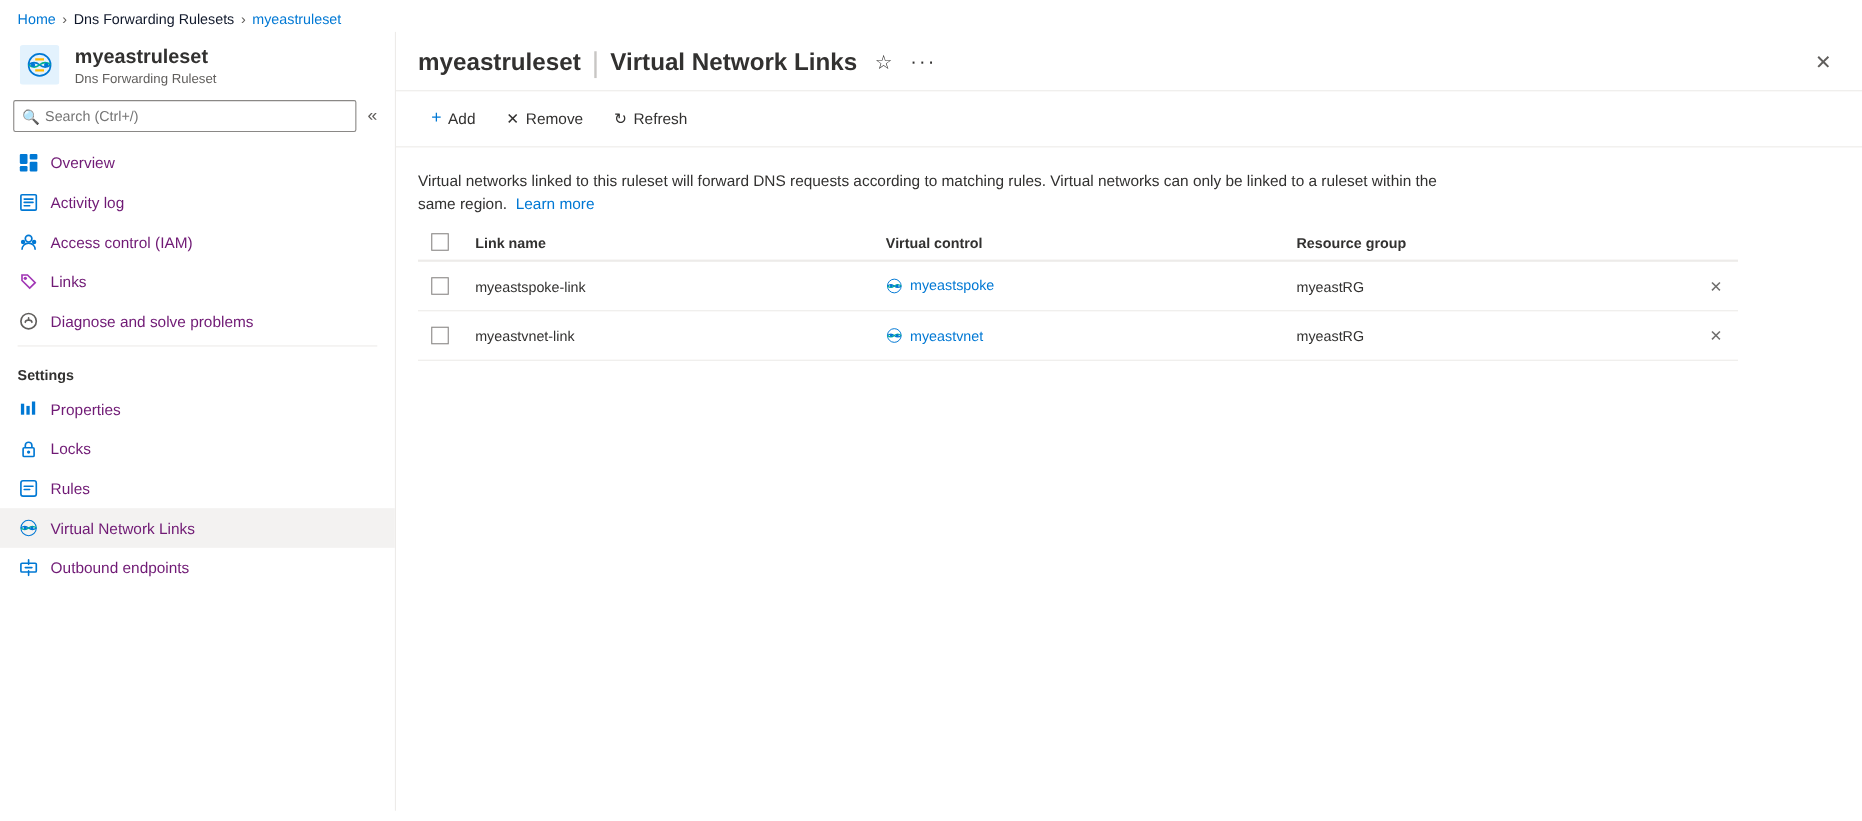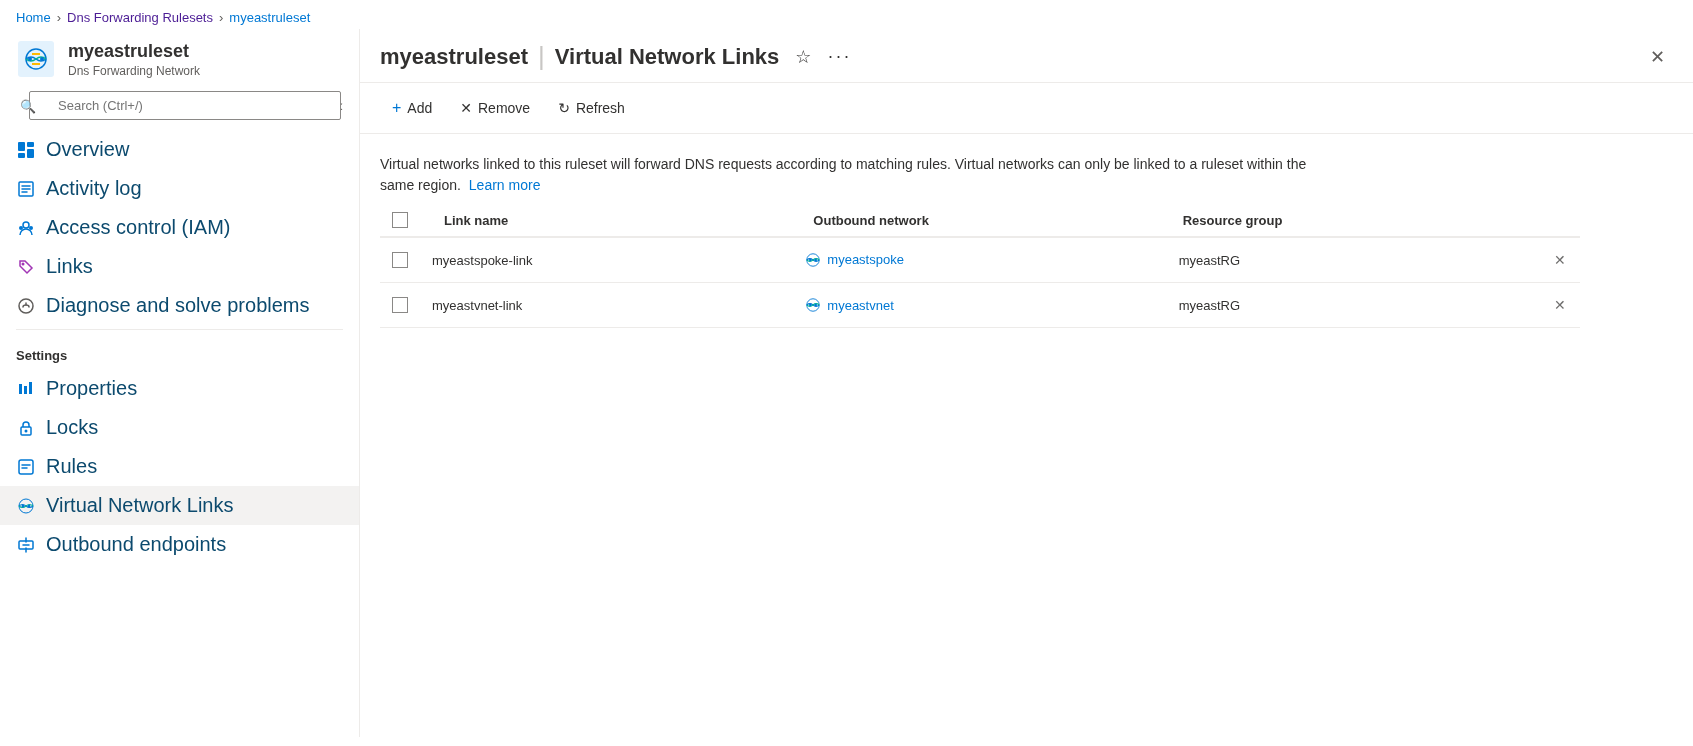--- a/index.html
+++ b/index.html
@@ -12,46 +12,46 @@
 
     .resource-header { display: flex; align-items: center; gap: 12px; padding: 10px 16px 12px 16px; }
     .resource-icon { width: 40px; height: 40px; display: flex; align-items: center; justify-content: center; }
     .resource-icon svg { width: 36px; height: 36px; }
     .resource-title { font-size: 18px; font-weight: 600; color: #323130; }
     .resource-subtitle { font-size: 12px; color: #605e5c; margin-top: 2px; }
 
     .collapse-btn { position: absolute; right: 0; top: 50%; transform: translateY(-50%); border: none; background: none; cursor: pointer; color: #605e5c; font-size: 16px; padding: 4px; }
     .search-row { position: relative; margin: 0 12px 10px 12px; display: flex; align-items: center; gap: 6px; }
     .search-input-wrap { flex: 1; position: relative; }
-    .search-input-wrap input { width: 100%; padding: 6px 8px 6px 28px; border: 1px solid #8a8886; border-radius: 2px; font-size: 13px; color: #605e5c; outline: none; margin-left: 17px; }
+    .search-input-wrap input { width: 100%; padding: 6px 8px 6px 28px; border: 1px solid #8a8886; border-radius: 2px; font-size: 13px; color: #605e5c; outline: none; }
     .search-input-wrap .si { position: absolute; left: 8px; top: 50%; transform: translateY(-50%); color: #605e5c; font-size: 13px; }
 
     .nav-items { flex: 1; overflow-y: auto; }
     .nav-section-label { font-size: 13px; font-weight: 600; color: #323130; padding: 14px 16px 6px 16px; }
     .nav-divider { height: 1px; background: #edebe9; margin: 4px 16px; }
 
-    .nav-item { display: flex; align-items: center; gap: 10px; padding: 8px 16px; cursor: pointer; color: #0c4a6e; font-size: 20px; border-radius: 0; }
+    .nav-item { display: flex; align-items: center; gap: 10px; padding: 8px 16px; cursor: pointer; color: #701a75; font-size: 14px; border-radius: 0; }
     .nav-item.active { background: #f3f2f1; }
     .nav-item .nav-icon { width: 20px; height: 20px; display: flex; align-items: center; justify-content: center; flex-shrink: 0; }
 
     
     .content { flex: 1; display: flex; flex-direction: column; overflow: hidden; }
     .header-icon-btn { background: none; border: none; cursor: pointer; color: #323130; font-size: 18px; padding: 4px; display: flex; align-items: center; justify-content: center; }
     .close-btn { margin-left: auto; background: none; border: none; cursor: pointer; font-size: 18px; color: #605e5c; padding: 4px 8px; }
 
     .toolbar { display: flex; align-items: center; gap: 4px; padding: 10px 20px; border-bottom: 1px solid #edebe9; }
     .toolbar-btn { display: flex; align-items: center; gap: 6px; padding: 6px 12px; background: none; border: none; cursor: pointer; font-size: 14px; color: #323130; border-radius: 2px; }
 
     .content-body { flex: 1; padding: 20px; overflow-y: auto; }
 
     .description-text { font-size: 14px; color: #323130; line-height: 1.5; max-width: 960px; margin-bottom: 8px; }
     .description-text a { color: #0078d4; text-decoration: none; }
 
     .table-container { max-width: 1200px; }
-    .table-header { display: flex; align-items: center; border-bottom: 2px solid #edebe9; padding: 8px 0; gap: 12px; }
+    .table-header { display: flex; align-items: center; border-bottom: 2px solid #edebe9; padding: 8px 0; gap: 0; }
     .th-checkbox { width: 40px; flex-shrink: 0; display: flex; align-items: center; justify-content: center; }
     .th-cell { font-size: 13px; font-weight: 600; color: #323130; padding: 0 12px; }
     .th-link-name { flex: 2; min-width: 260px; }
     .th-vnet { flex: 2; min-width: 220px; }
     .th-rg { flex: 2; min-width: 200px; }
     .th-action { width: 40px; }
 
     .table-row-item { display: flex; align-items: center; border-bottom: 1px solid #edebe9; padding: 10px 0; gap: 0; }
     .td-checkbox { width: 40px; flex-shrink: 0; display: flex; align-items: center; justify-content: center; }
     .td-cell { font-size: 13px; color: #323130; padding: 0 12px; }
@@ -64,21 +64,21 @@
     .delete-btn { background: none; border: none; cursor: pointer; color: #323130; font-size: 14px; padding: 4px; opacity: 0.7; }
 
     .checkbox-box { width: 16px; height: 16px; border: 1px solid #8a8886; background: #fff; display: inline-block; }
   </style>
 </head>
 <body>
 
 <div style="display:flex;align-items:center;gap:6px;padding:10px 16px 4px 16px;font-size:13px;">
   <a style="color:#0078d4;text-decoration:none;">Home</a>
   <span style="color:#605e5c;">›</span>
-  <a style="color:#4c1d95;text-decoration:none;">Dns Forwarding Rulesets</a>
+  <a style="color:#0f172a;text-decoration:none;">Dns Forwarding Rulesets</a>
   <span style="color:#605e5c;">›</span>
   <a style="color:#0078d4;text-decoration:none;">myeastruleset</a>
 </div>
 
 <div class="main-layout">
 
   <div class="sidebar">
 
     <div class="resource-header">
       <div class="resource-icon">
@@ -89,21 +89,21 @@
           <path d="M8 18 Q13 14 18 18 Q23 22 28 18" stroke="#0078d4" stroke-width="1.5" fill="none"></path>
           <path d="M8 18 Q13 22 18 18 Q23 14 28 18" stroke="#00b294" stroke-width="1.5" fill="none"></path>
           <circle cx="12" cy="18" r="2" fill="#0078d4"></circle>
           <circle cx="24" cy="18" r="2" fill="#0078d4"></circle>
           <path d="M14 13 L22 13" stroke="#ffb900" stroke-width="2"></path>
           <path d="M14 23 L22 23" stroke="#ffb900" stroke-width="2"></path>
         </svg>
       </div>
       <div>
         <div class="resource-title">myeastruleset</div>
-        <div class="resource-subtitle">Dns Forwarding Network</div>
+        <div class="resource-subtitle">Dns Forwarding Ruleset</div>
       </div>
     </div>
 
     <div class="search-row">
       <div class="search-input-wrap">
         <span class="si">🔍</span>
         <input type="text" placeholder="Search (Ctrl+/)" style="">
       </div>
       <button class="collapse-btn" style="position:static;transform:none;">«</button>
     </div>
@@ -251,21 +251,21 @@
         <a style="color:#0078d4;text-decoration:none;margin-left:4px;">Learn more</a>
       </div>
 
       <div class="table-container">
 
         <div class="table-header">
           <div class="th-checkbox">
             <div class="checkbox-box"></div>
           </div>
           <div class="th-cell th-link-name">Link name</div>
-          <div class="th-cell th-vnet">Outbound network</div>
+          <div class="th-cell th-vnet">Virtual control</div>
           <div class="th-cell th-rg">Resource group</div>
           <div class="th-action"></div>
         </div>
 
         <div class="table-row-item">
           <div class="td-checkbox">
             <div class="checkbox-box"></div>
           </div>
           <div class="td-cell td-link-name">myeastspoke-link</div>
           <div class="td-cell td-vnet">

